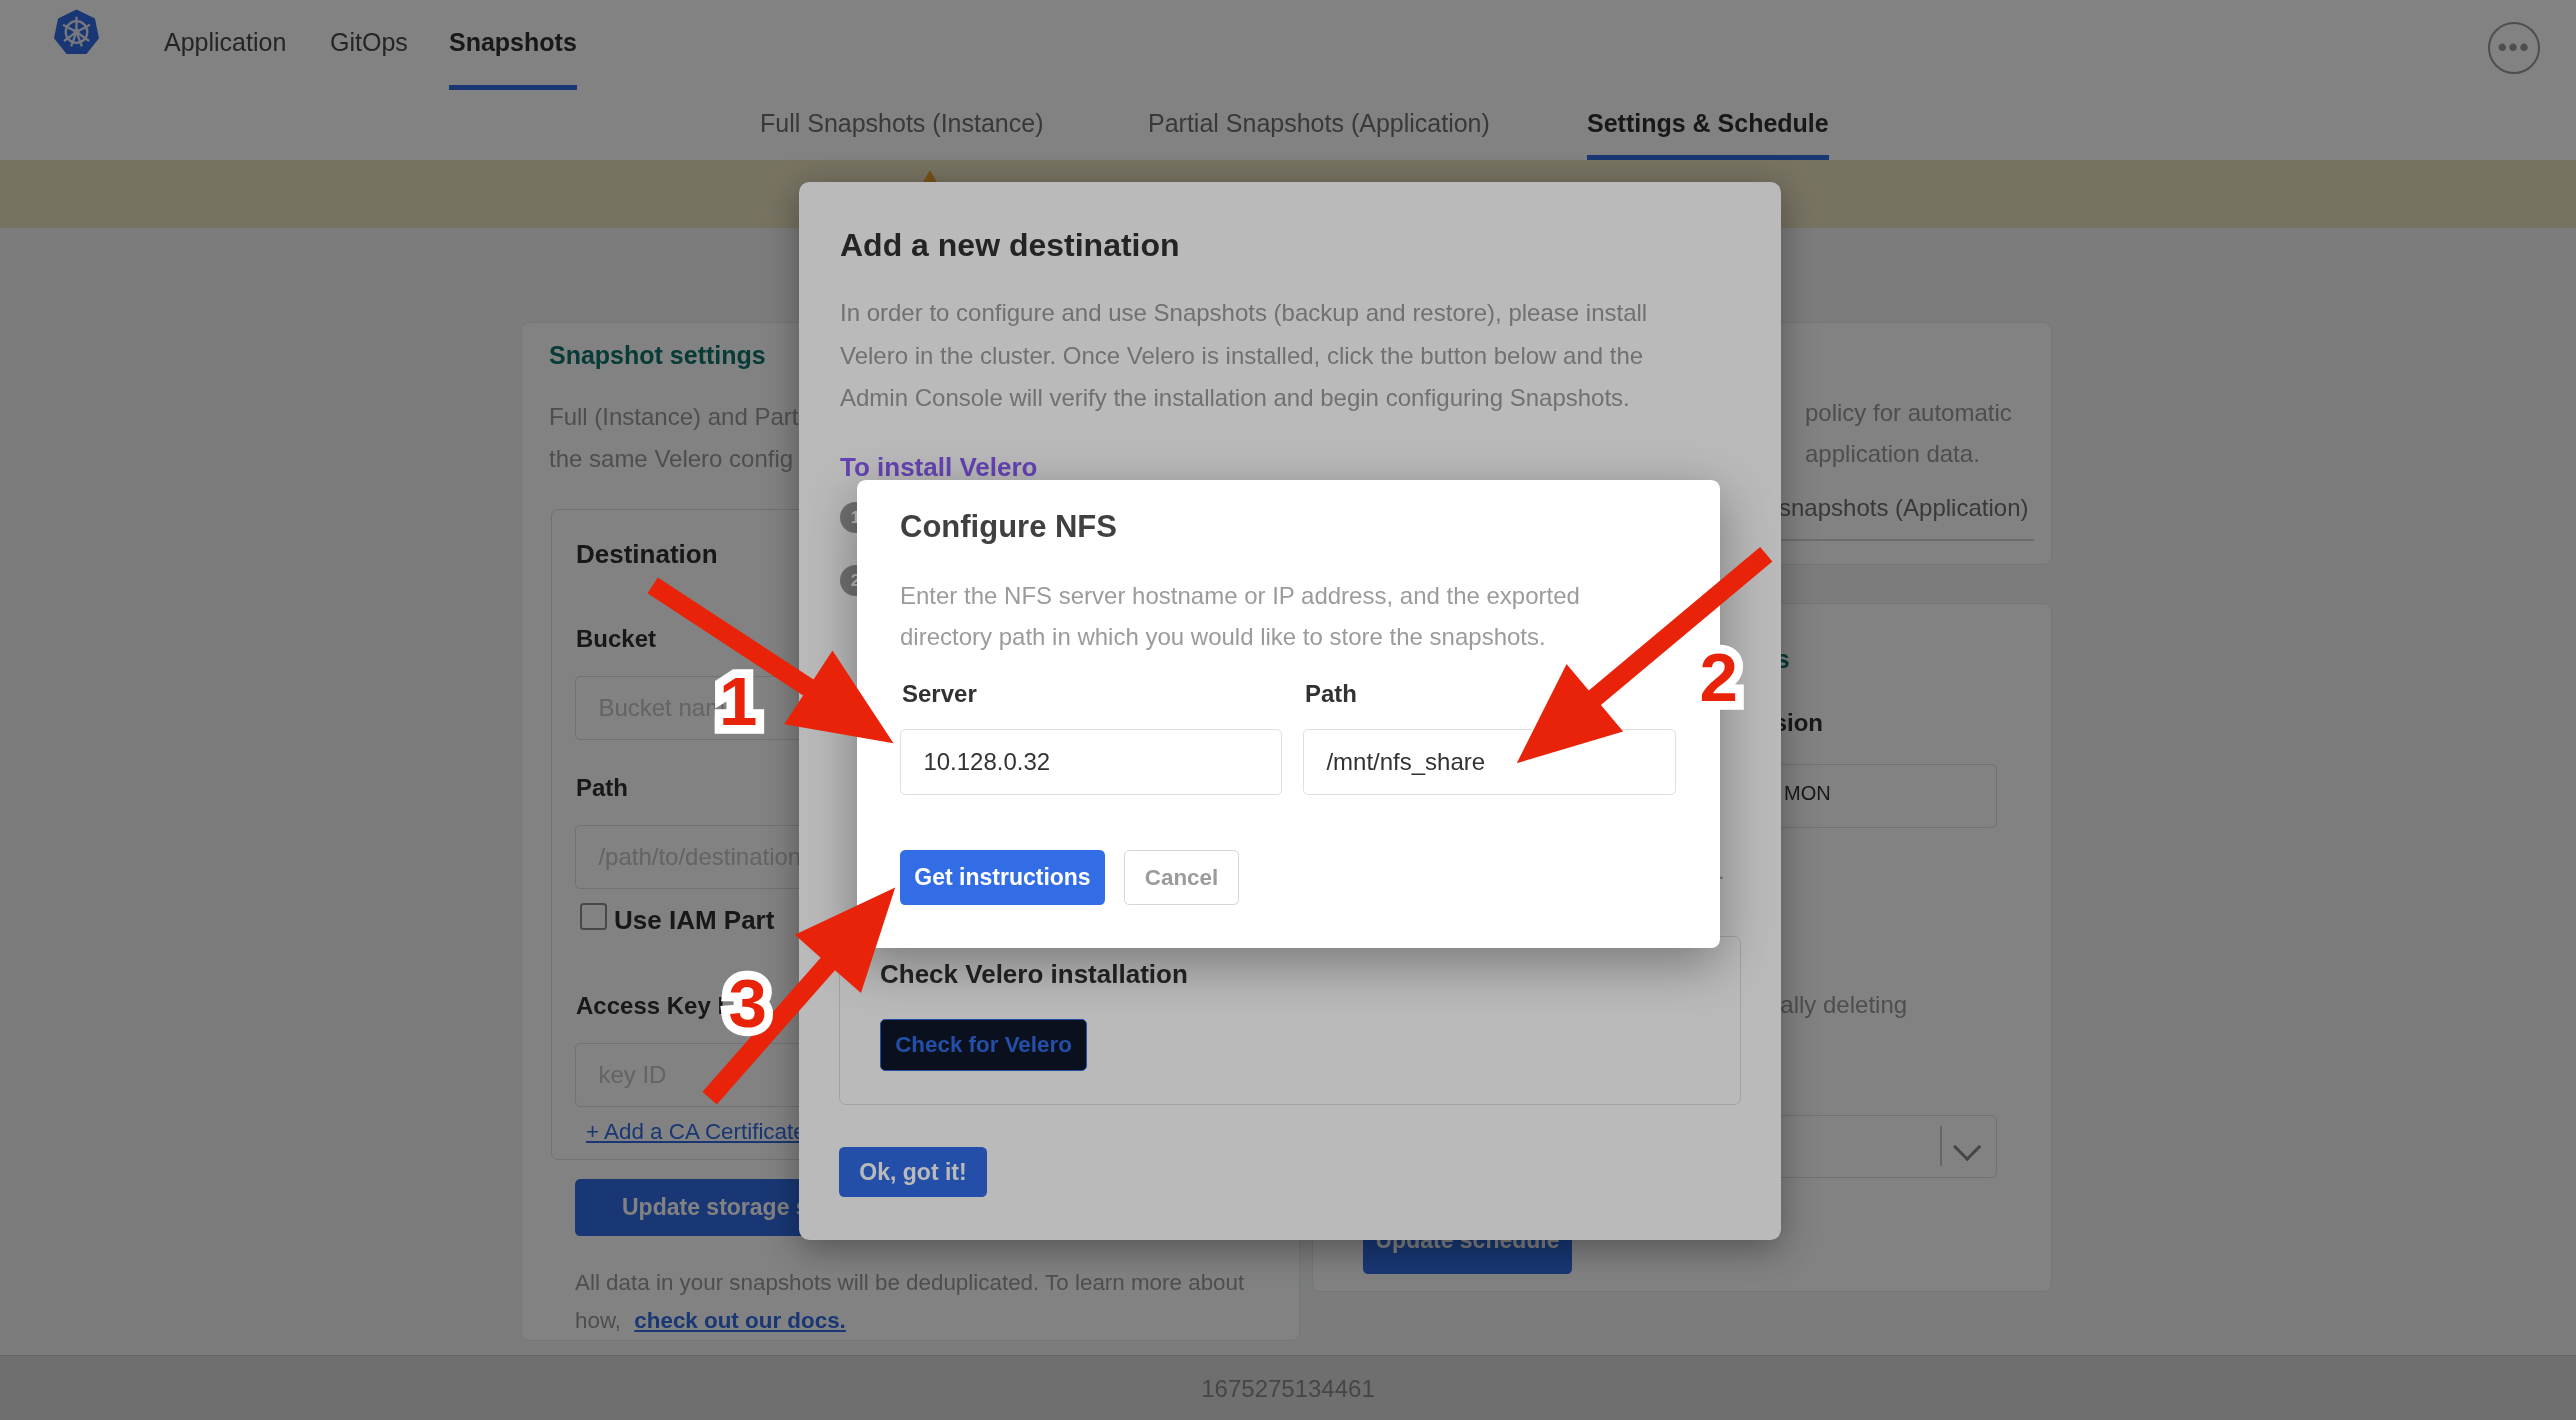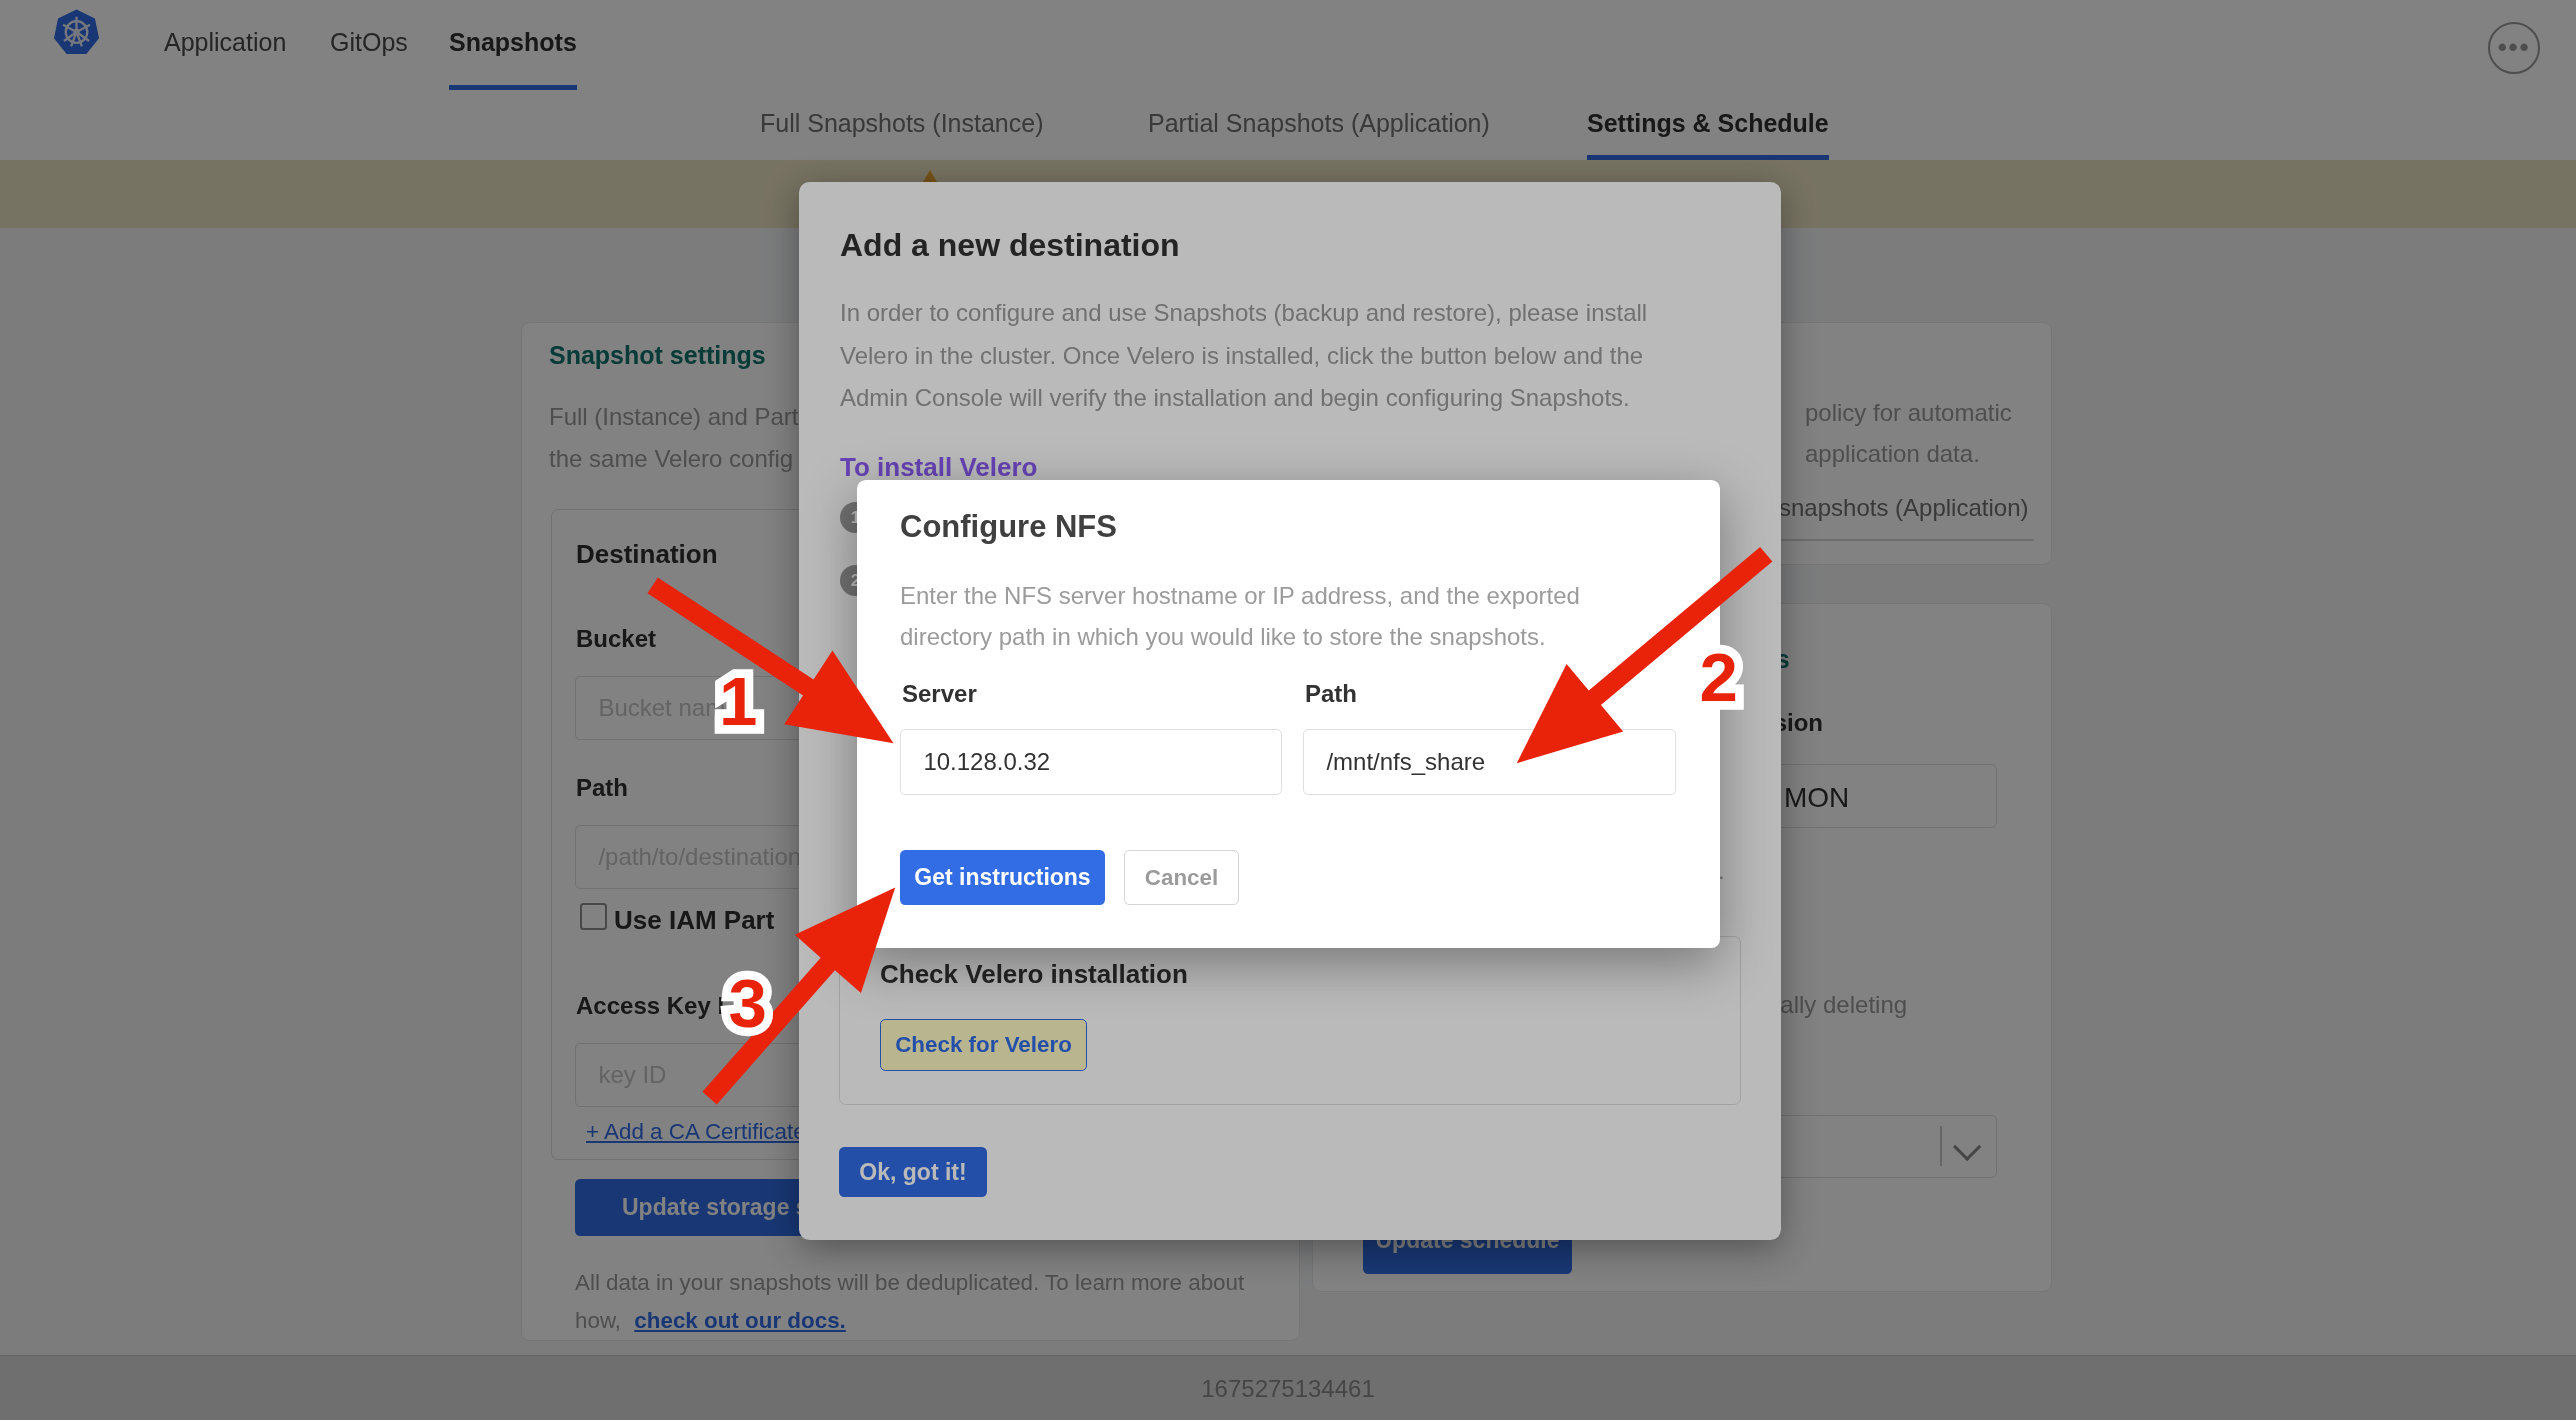--- a/index.html
+++ b/index.html
@@ -40,21 +40,21 @@
   
   .overlay1{left:0;top:0;width:2576px;height:1421px;background:rgba(0,0,0,0.30);z-index:10;}
   .overlay2{left:0;top:0;width:2576px;height:1421px;background:rgba(0,0,0,0.27);z-index:30;}
   .modal1{left:799px;top:182px;width:982px;height:1058px;background:#fff;border-radius:10.4px;
           box-shadow:0 8.6px 35px rgba(0,0,0,.35);z-index:20;}
   .modal1 .title{position:absolute;left:41px;top:45px;font-size:32px;font-weight:bold;color:#323232;}
   .m1line{position:absolute;left:41px;font-size:24px;color:#9b9b9b;}
   .stepcircle{position:absolute;width:31px;height:31px;border-radius:50%;background:#9b9b9b;color:#fff;
               font-size:17.3px;font-weight:bold;display:flex;align-items:center;justify-content:center;}
   .checkbox-section{position:absolute;left:40px;top:754px;width:900px;height:167px;border:1.7px solid #dfdfdf;border-radius:7px;}
-  .outline-btn{position:absolute;background:#fef9c3;border:1.7px solid #326de6;border-radius:5.2px;color:#326de6;
+  .outline-btn{position:absolute;background:#0f172a;border:1.7px solid #326de6;border-radius:5.2px;color:#326de6;
                font-family:"Liberation Sans",sans-serif;font-size:22.4px;font-weight:bold;cursor:pointer;}
   .modal2{left:857px;top:480px;width:863px;height:468px;background:#fff;border-radius:8.6px;
           box-shadow:0 15.5px 52px rgba(0,0,0,.35);z-index:40;}
   .modal2 .title{position:absolute;left:43px;top:29px;font-size:31px;font-weight:bold;color:#404040;}
   .cancel-btn{position:absolute;background:#fff;border:1.7px solid #d5d5d5;border-radius:5.2px;color:#9b9b9b;
               font-family:"Liberation Sans",sans-serif;font-size:22.4px;font-weight:bold;cursor:pointer;}
   svg.arrows{position:absolute;left:0;top:0;z-index:50;pointer-events:none;}
 </style>
 </head>
 <body>
@@ -119,21 +119,21 @@
   <div class="abs card" style="left:1312px;top:322px;width:738px;height:241px;">
     <div class="abs p-gray" style="left:492px;top:69px;white-space:nowrap;">policy for automatic</div>
     <div class="abs p-gray" style="left:492px;top:110px;white-space:nowrap;">application data.</div>
     <div class="abs" style="left:466px;top:171px;font-size:24px;color:#717171;white-space:nowrap;">snapshots (Application)</div>
     <div class="abs" style="left:345px;top:216px;width:376px;height:1.7px;background:#d7d7d7;"></div>
   </div>
   <div class="abs card" style="left:1312px;top:603px;width:738px;height:687px;">
     <div class="abs h-title" style="left:410px;top:41px;">shots</div>
     <div class="abs lbl" style="left:410px;top:105px;">pression</div>
     <div class="abs inp" style="left:294px;top:160px;width:390px;height:64px;"></div>
-    <div class="abs" style="left:471px;top:178px;font-size:28px;color:#323232;">MON</div>
+    <div class="abs" style="left:471px;top:178px;font-size:20px;color:#323232;">MON</div>
     <div class="abs p-gray" style="left:410px;top:380px;white-space:nowrap;">matically deleting</div>
     <div class="abs inp" style="left:328px;top:511px;width:356px;height:63px;"></div>
     <div class="abs" style="left:627px;top:522px;width:1.7px;height:40px;background:#c9c9c9;"></div>
     <div class="abs chev" style="left:644px;top:533px;"></div>
     <button class="blue-btn" style="left:50px;top:603px;width:209px;height:67px;">Update schedule</button>
   </div>
 
   <div class="abs footerbar">
     <span>1675275134461</span>
   </div>

